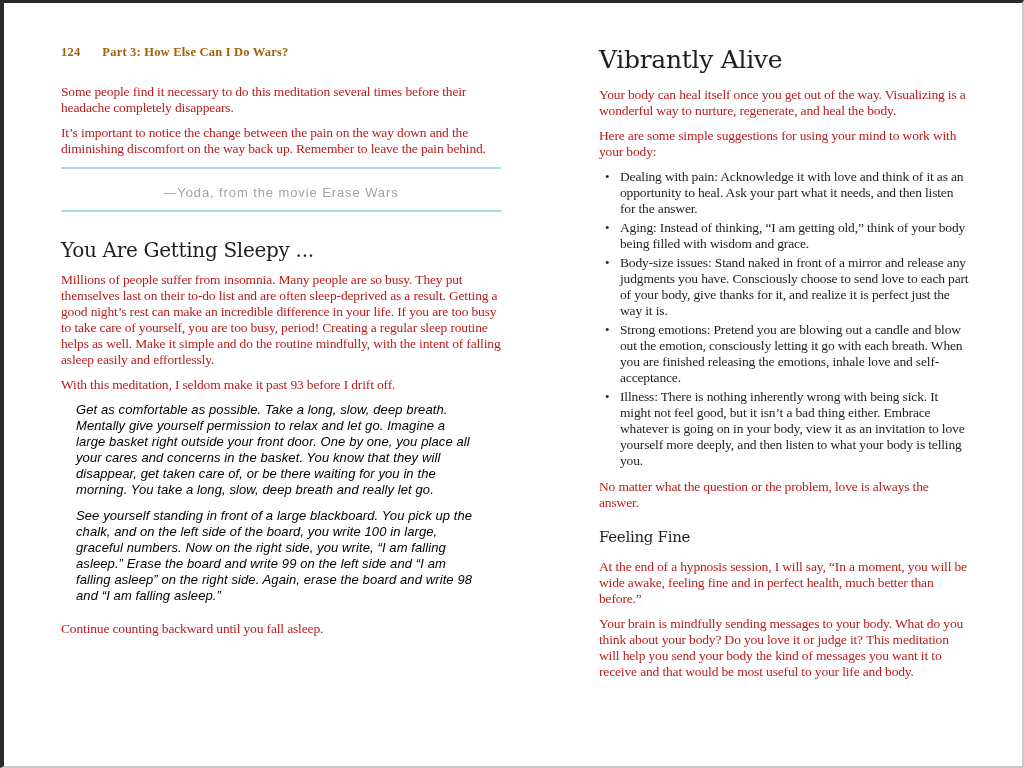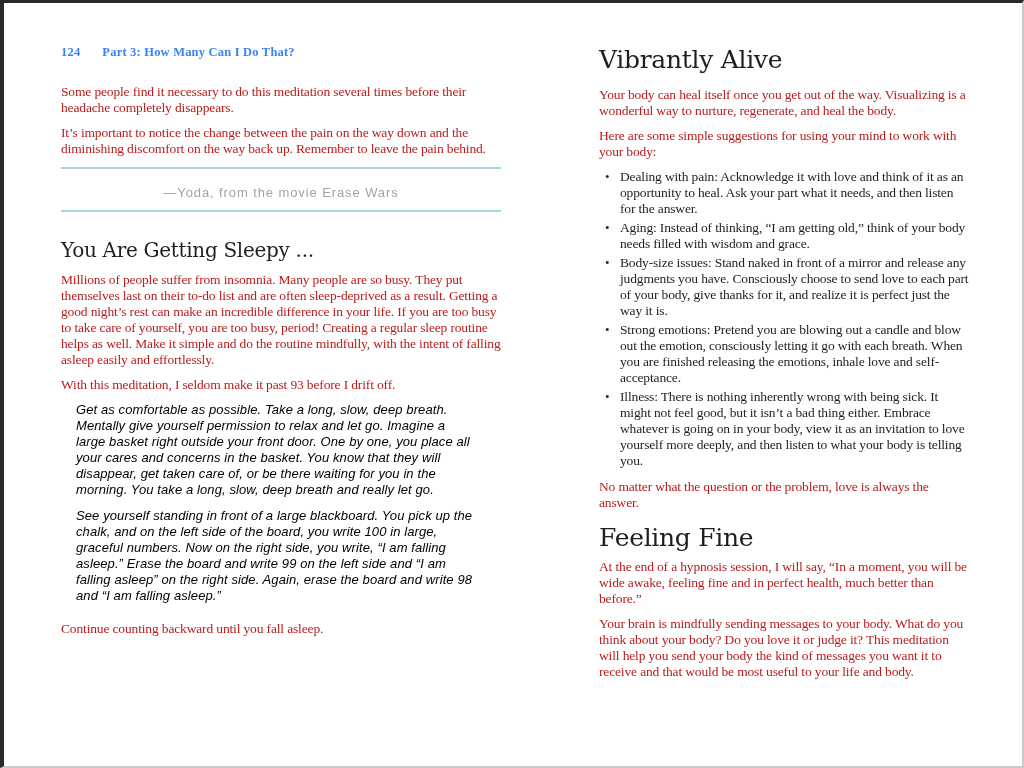--- a/index.html
+++ b/index.html
@@ -17,21 +17,21 @@
     border-bottom: 2px solid #c9c9c9;
     overflow: hidden;
   }
 
   .col-left  { position: absolute; left: 57px;  top: 42px; width: 440px; }
   .col-right { position: absolute; left: 595px; top: 42px; width: 372px; }
 
   .running-head {
     display: flex; align-items: baseline;
     font-family: "Liberation Serif", serif;
-    font-size: 12.5px; font-weight: bold; color: #3b82f6;
+    font-size: 12.5px; font-weight: bold; color: #a16207;
     letter-spacing: 0.2px;
     margin-bottom: 24px;
   }
   .running-head .pgnum { font-weight: bold; }
   .running-head.left .pgnum { margin-right: 22px; }
   .running-head.right { justify-content: flex-end; }
   .running-head.right .pgnum { margin-left: 22px; }
 
   .bt {
     font-family: "Liberation Serif", serif;
@@ -63,21 +63,21 @@
   }
 
   .sec-head {
     font-family: "DejaVu Serif", serif;
     font-weight: normal;
     color: #1f1f1f;
     letter-spacing: -0.3px;
   }
   .sec-head.h-left   { font-size: 20px; line-height: 24px; margin: 2px 0 10px 0; }
   .sec-head.h-title  { font-size: 25px; line-height: 29px; margin: 0 0 13px 0; }
-  .sec-head.h-right2 { font-size: 25px; line-height: 25px; margin: 14px 0 9px 0; }
+  .sec-head.h-right2 { font-size: 15px; line-height: 25px; margin: 14px 0 9px 0; }
 
   .script {
     font-family: "Liberation Sans", sans-serif;
     font-style: italic;
     font-size: 13px; line-height: 16px;
     letter-spacing: 0.1px;
     color: #000000;
     margin: 0 24px 10px 15px;
   }
   .script.first { margin-top: 4px; }
@@ -106,21 +106,21 @@
   }
 </style>
 </head>
 <body>
 
 <div class="page-spread">
 
   <div class="col-left">
     <div class="running-head left">
       <span class="pgnum">124</span>
-      <span>Part 3: How Many Can I Do That?</span>
+      <span>Part 3: How Else Can I Do Wars?</span>
     </div>
 
     <p class="bt">Some people find it necessary to do this meditation several times before their headache completely disappears.</p>
     <p class="bt">It’s important to notice the change between the pain on the way down and the diminishing discomfort on the way back up. Remember to leave the pain behind.</p>
 
     <div class="pull-quote">
       <div class="q-attr">—Yoda, from the movie Erase Wars</div>
     </div>
 
     <h2 class="sec-head h-left">You Are Getting Sleepy ...</h2>
@@ -134,21 +134,21 @@
   </div>
 
   <div class="col-right">
 
     <h1 class="sec-head h-title">Vibrantly Alive</h1>
     <p class="bt">Your body can heal itself once you get out of the way. Visualizing is a wonderful way to nurture, regenerate, and heal the body.</p>
     <p class="bt">Here are some simple suggestions for using your mind to work with your body:</p>
 
     <ul class="tips">
       <li>Dealing with pain: Acknowledge it with love and think of it as an opportunity to heal. Ask your part what it needs, and then listen for the answer.</li>
-      <li>Aging: Instead of thinking, “I am getting old,” think of your body needs filled with wisdom and grace.</li>
+      <li>Aging: Instead of thinking, “I am getting old,” think of your body being filled with wisdom and grace.</li>
       <li>Body-size issues: Stand naked in front of a mirror and release any judgments you have. Consciously choose to send love to each part of your body, give thanks for it, and realize it is perfect just the way it is.</li>
       <li>Strong emotions: Pretend you are blowing out a candle and blow out the emotion, consciously letting it go with each breath. When you are finished releasing the emotions, inhale love and self-acceptance.</li>
       <li>Illness: There is nothing inherently wrong with being sick. It might not feel good, but it isn’t a bad thing either. Embrace whatever is going on in your body, view it as an invitation to love yourself more deeply, and then listen to what your body is telling you.</li>
     </ul>
 
     <p class="bt">No matter what the question or the problem, love is always the answer.</p>
 
     <h2 class="sec-head h-right2">Feeling Fine</h2>
     <p class="bt">At the end of a hypnosis session, I will say, “In a moment, you will be wide awake, feeling fine and in perfect health, much better than before.”</p>
     <p class="bt">Your brain is mindfully sending messages to your body. What do you think about your body? Do you love it or judge it? This meditation will help you send your body the kind of messages you want it to receive and that would be most useful to your life and body.</p>

